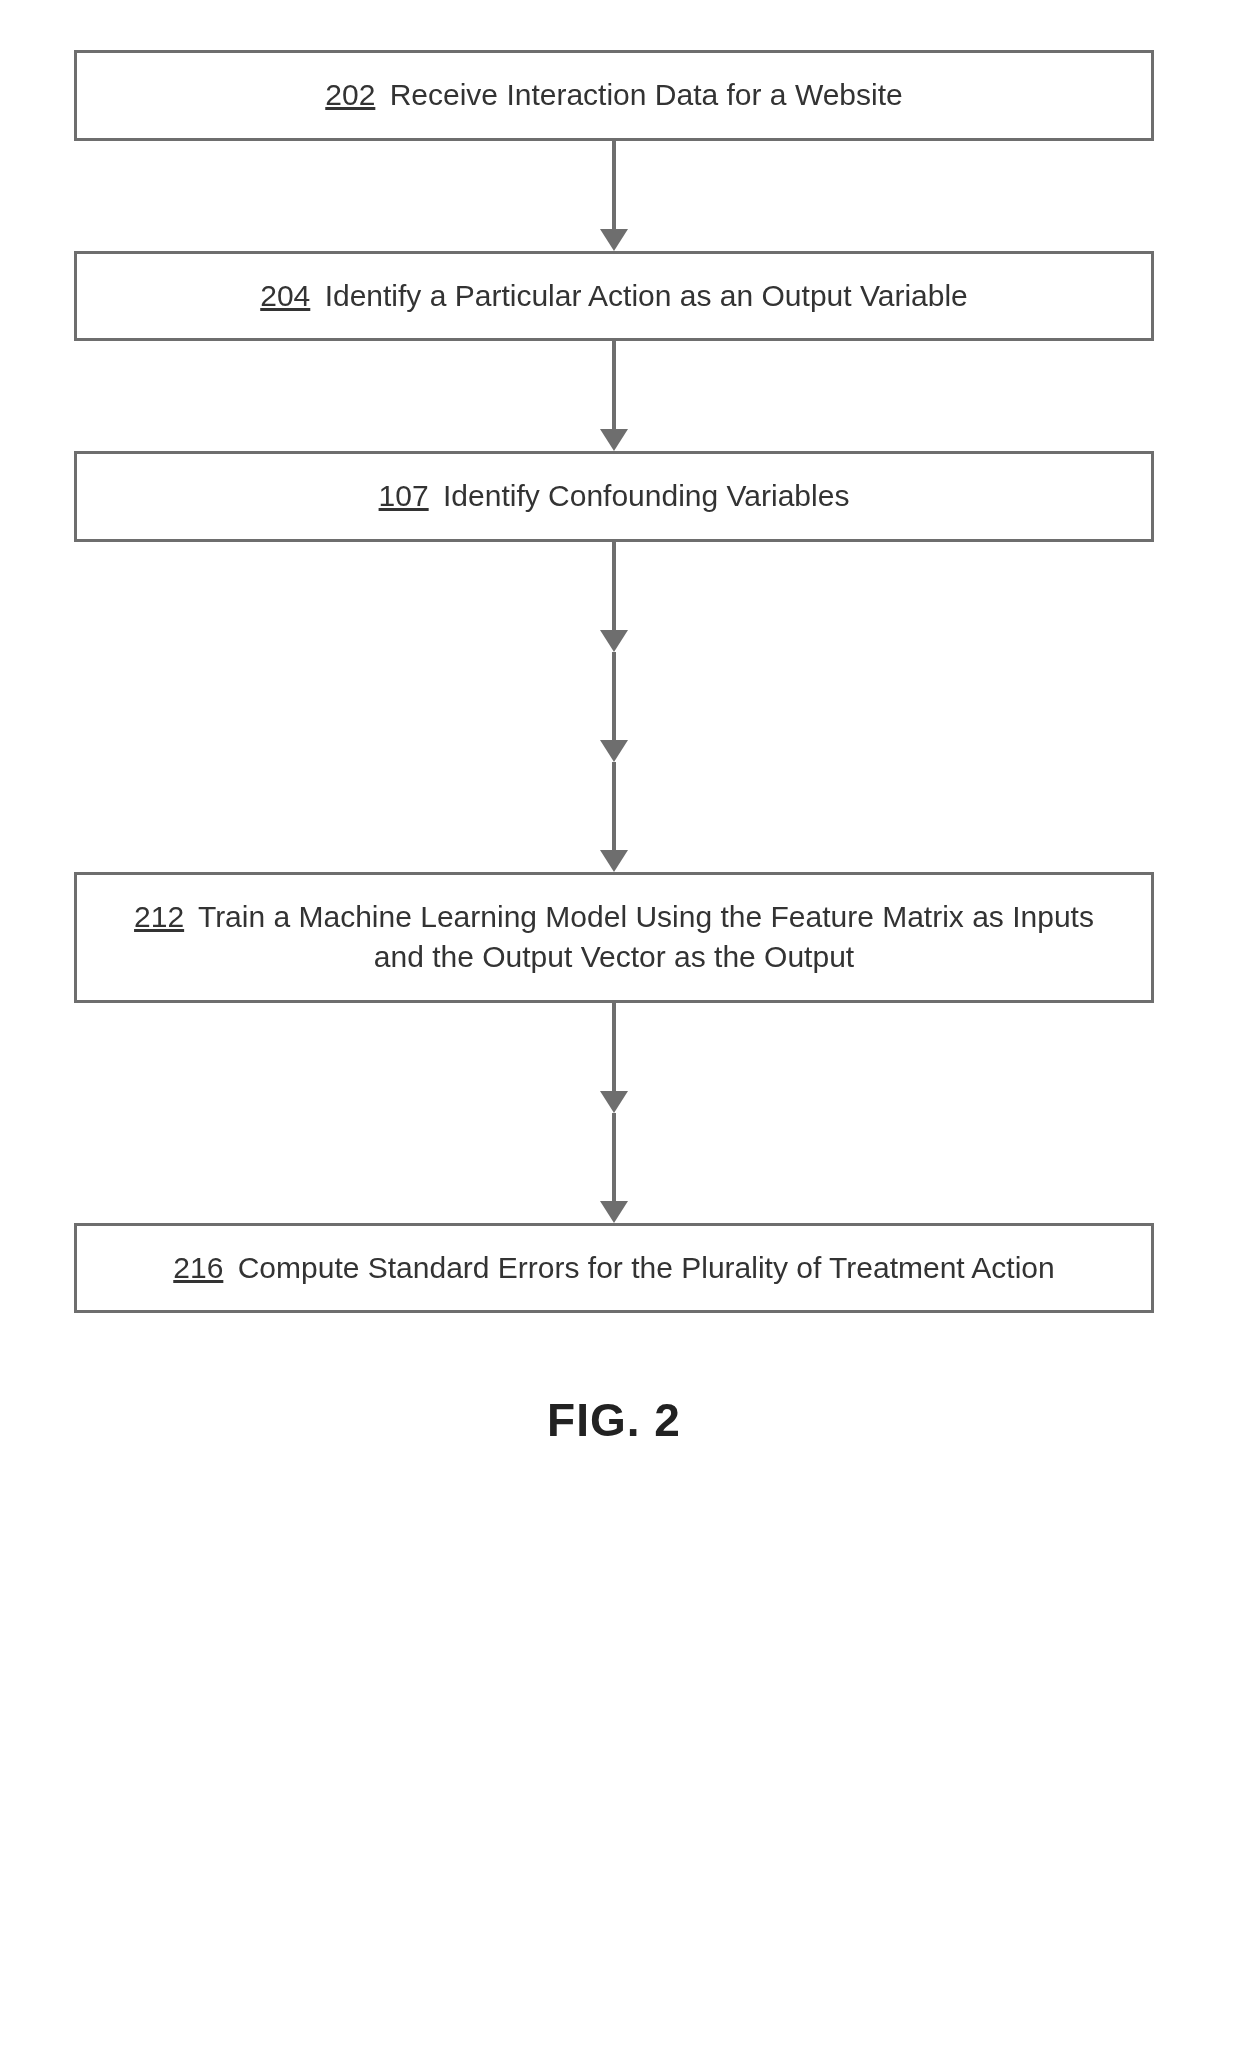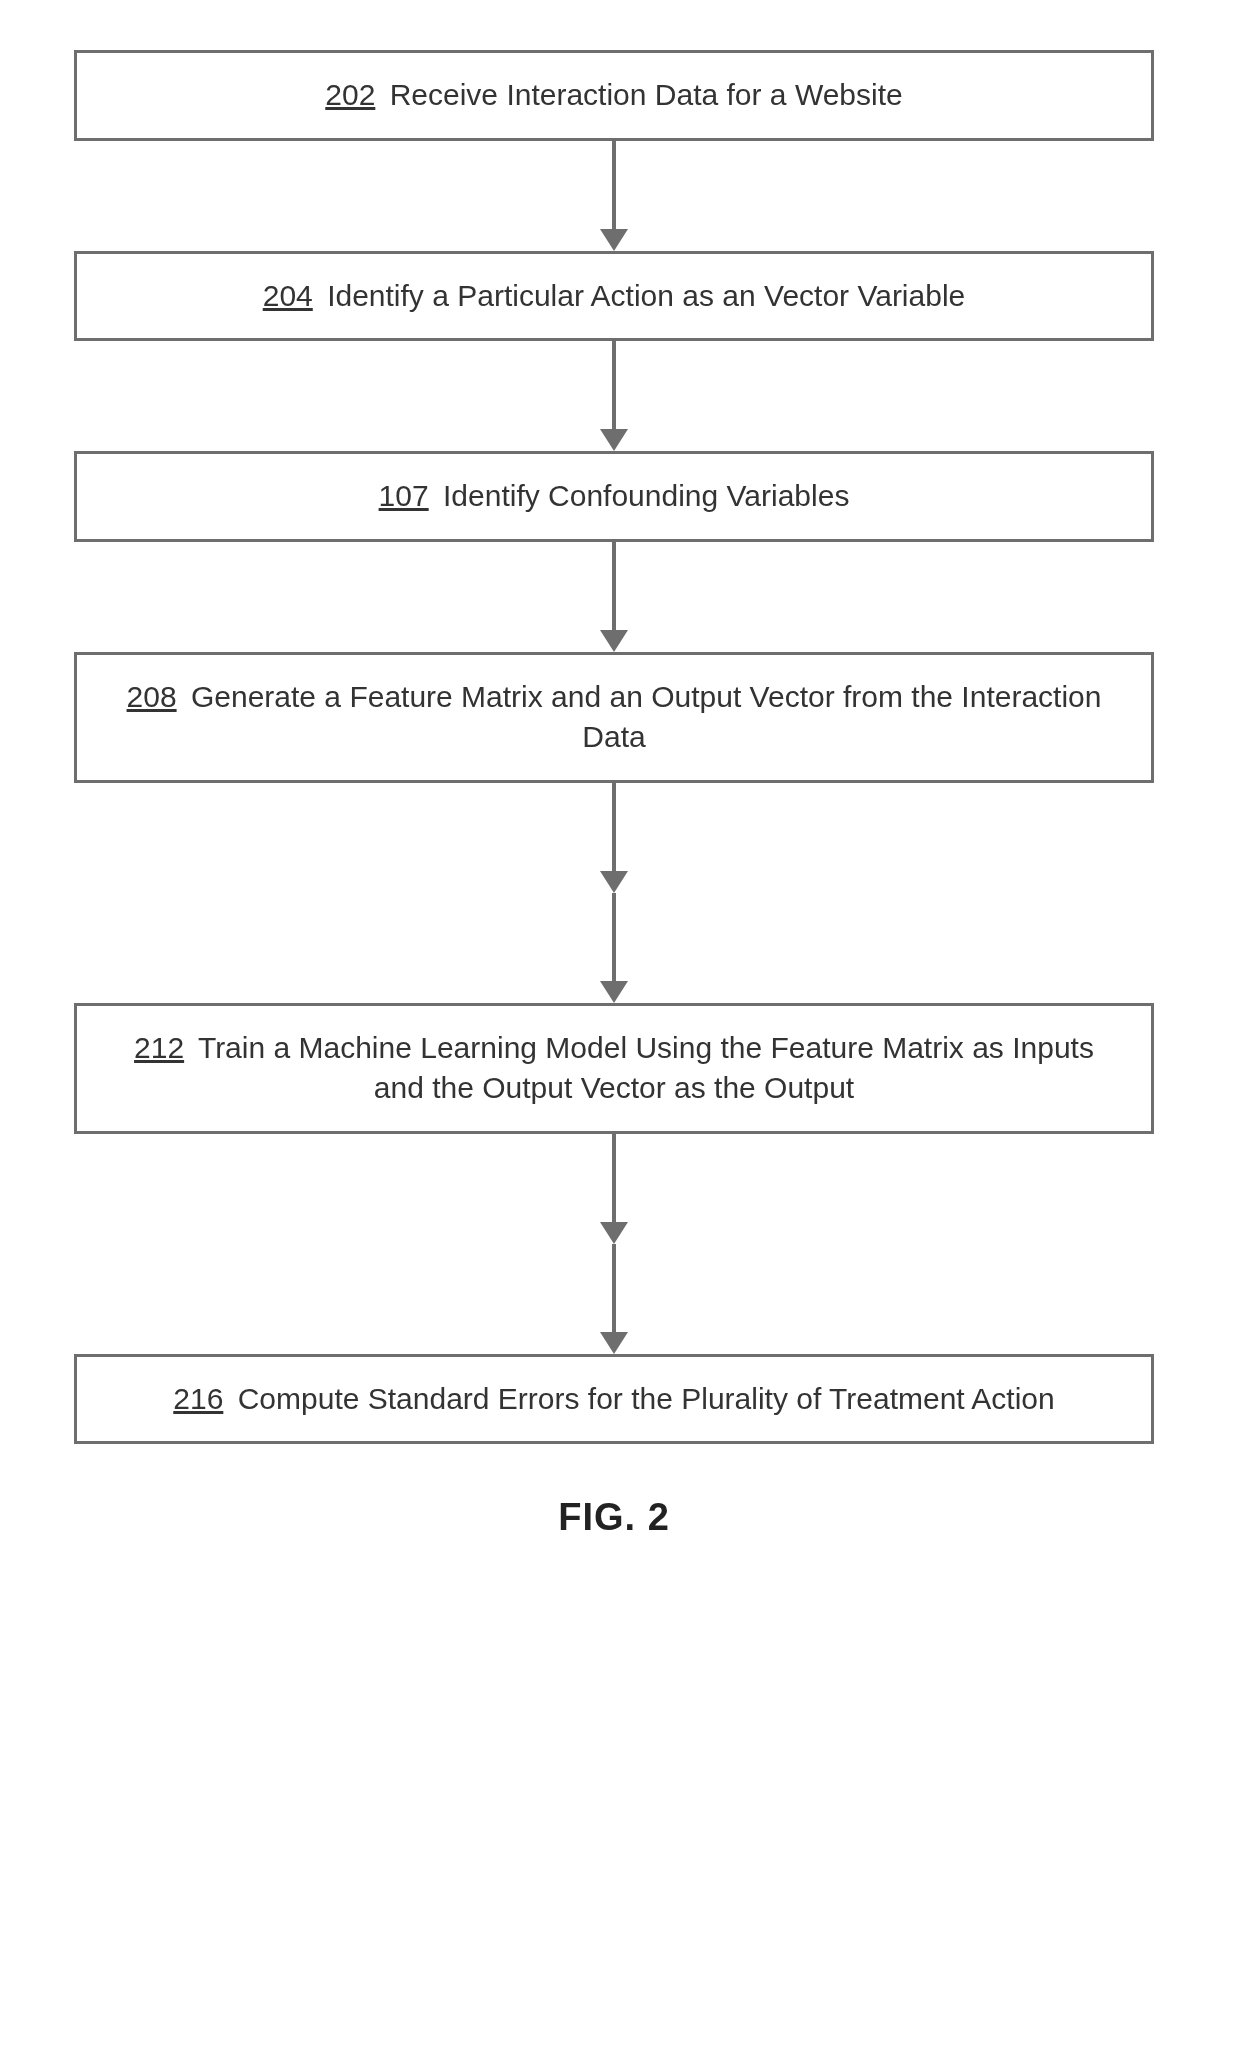--- a/index.html
+++ b/index.html
@@ -42,22 +42,22 @@
       flex: 1;
     }
     .arrow .head {
       width: 0;
       height: 0;
       border-left: 14px solid transparent;
       border-right: 14px solid transparent;
       border-top: 22px solid #6e6e6e;
     }
     .caption {
-      margin-top: 52px;
-      font-size: 38px;
+      margin-top: 80px;
+      font-size: 46px;
       font-weight: bold;
       letter-spacing: 1px;
       color: #222;
     }
   </style>
 </head>
 <body>
 
 <div class="flow">
 
@@ -65,40 +65,36 @@
     <span class="num">202</span>
     <span>Receive Interaction Data for a Website</span>
   </div>
   <div class="arrow">
       <div class="shaft"></div>
       <div class="head"></div>
     </div>
 
   <div class="step">
     <span class="num">204</span>
-    <span>Identify a Particular Action as an Vector Variable</span>
+    <span>Identify a Particular Action as an Output Variable</span>
   </div>
   <div class="arrow">
       <div class="shaft"></div>
       <div class="head"></div>
     </div>
 
   <div class="step">
     <span class="num">107</span>
     <span>Identify Confounding Variables</span>
   </div>
   <div class="arrow">
       <div class="shaft"></div>
       <div class="head"></div>
     </div>
 
-  <div class="step">
-    <span class="num">208</span>
-    <span>Generate a Feature Matrix and an Output Vector from the Interaction Data</span>
-  </div>
   <div class="arrow">
       <div class="shaft"></div>
       <div class="head"></div>
     </div>
 
   <div class="arrow">
       <div class="shaft"></div>
       <div class="head"></div>
     </div>
 

